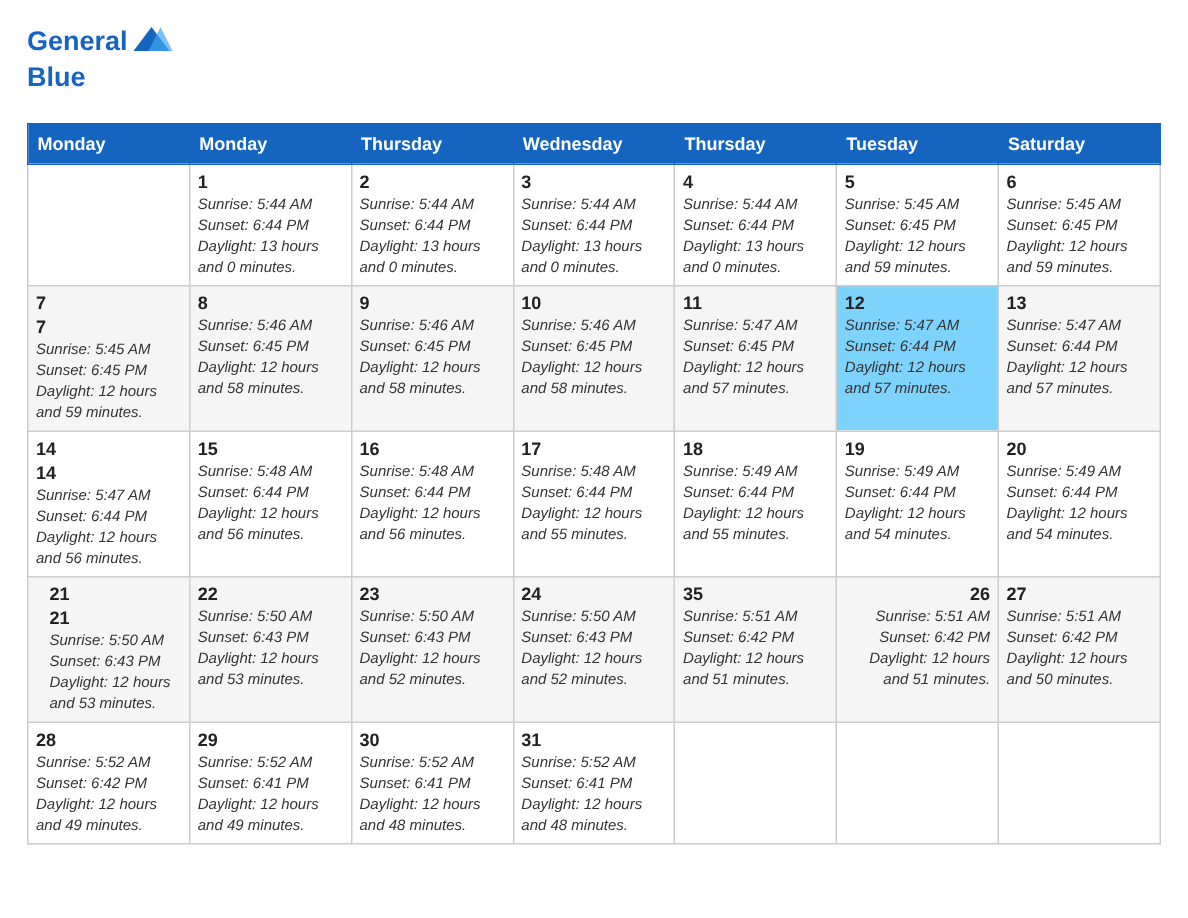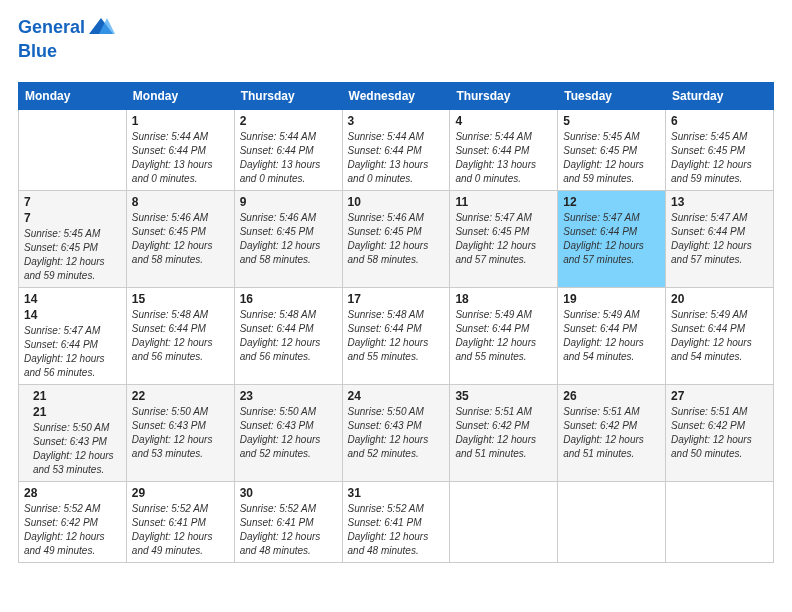--- a/index.html
+++ b/index.html
@@ -314,21 +314,21 @@
 Daylight: 12 hours
 and 52 minutes.</div>
           </td>
           <td style="background: rgb(245, 245, 245);">
             <span class="day-number">35</span>
             <div class="day-info" style="white-space: pre-line;">Sunrise: 5:51 AM
 Sunset: 6:42 PM
 Daylight: 12 hours
 and 51 minutes.</div>
           </td>
-          <td style="background: rgb(245, 245, 245);">
+          <td style="background: rgb(245, 245, 245); text-align: right;">
             <span class="day-number">26</span>
             <div class="day-info" style="white-space: pre-line;">Sunrise: 5:51 AM
 Sunset: 6:42 PM
 Daylight: 12 hours
 and 51 minutes.</div>
           </td>
           <td style="background: rgb(245, 245, 245);">
             <span class="day-number">27</span>
             <div class="day-info" style="white-space: pre-line;">Sunrise: 5:51 AM
 Sunset: 6:42 PM

